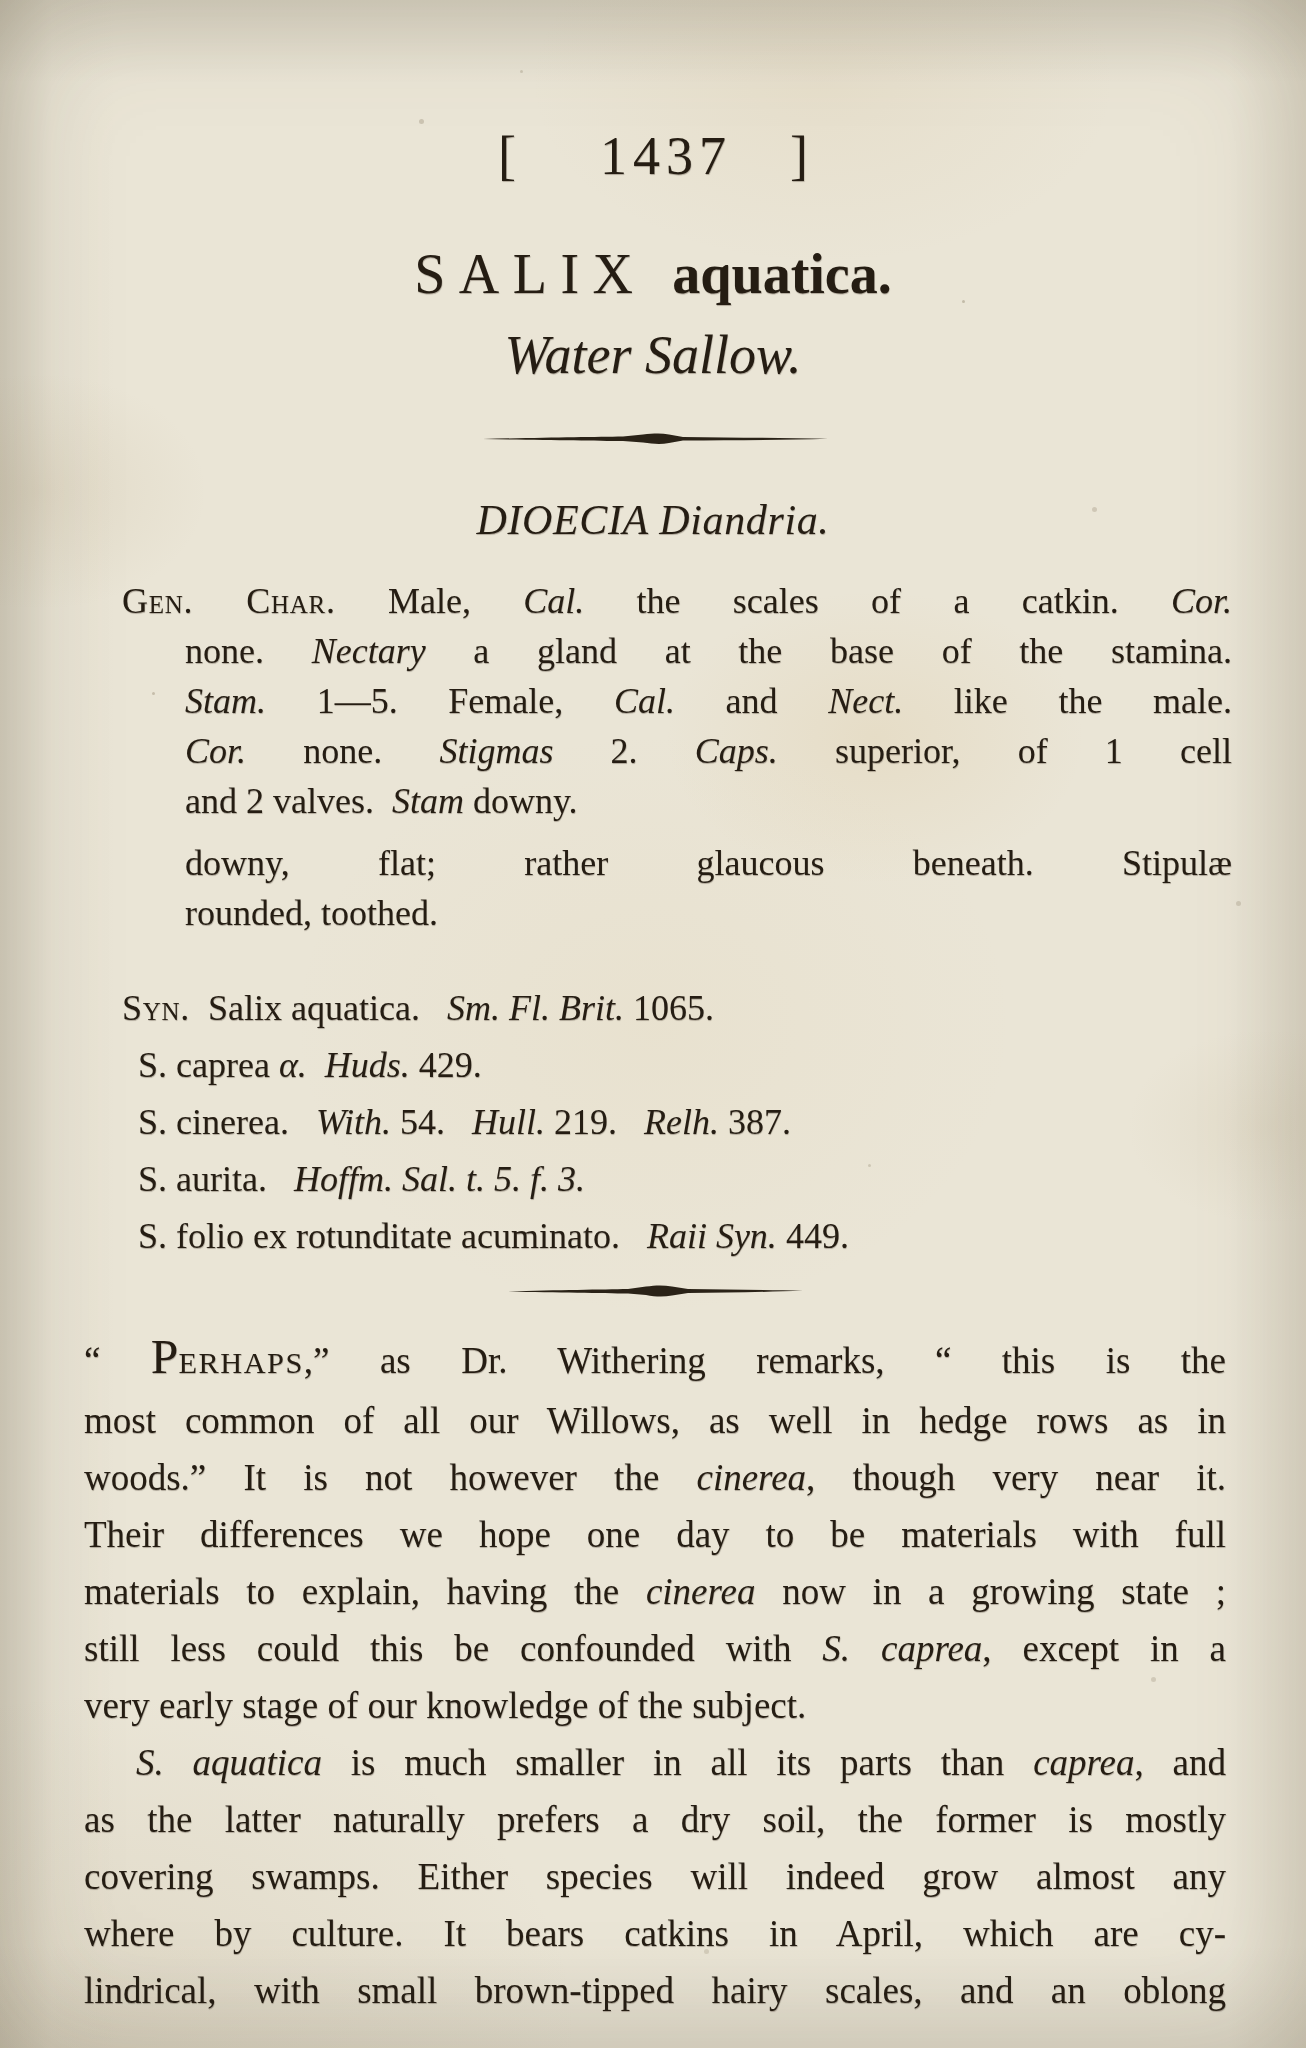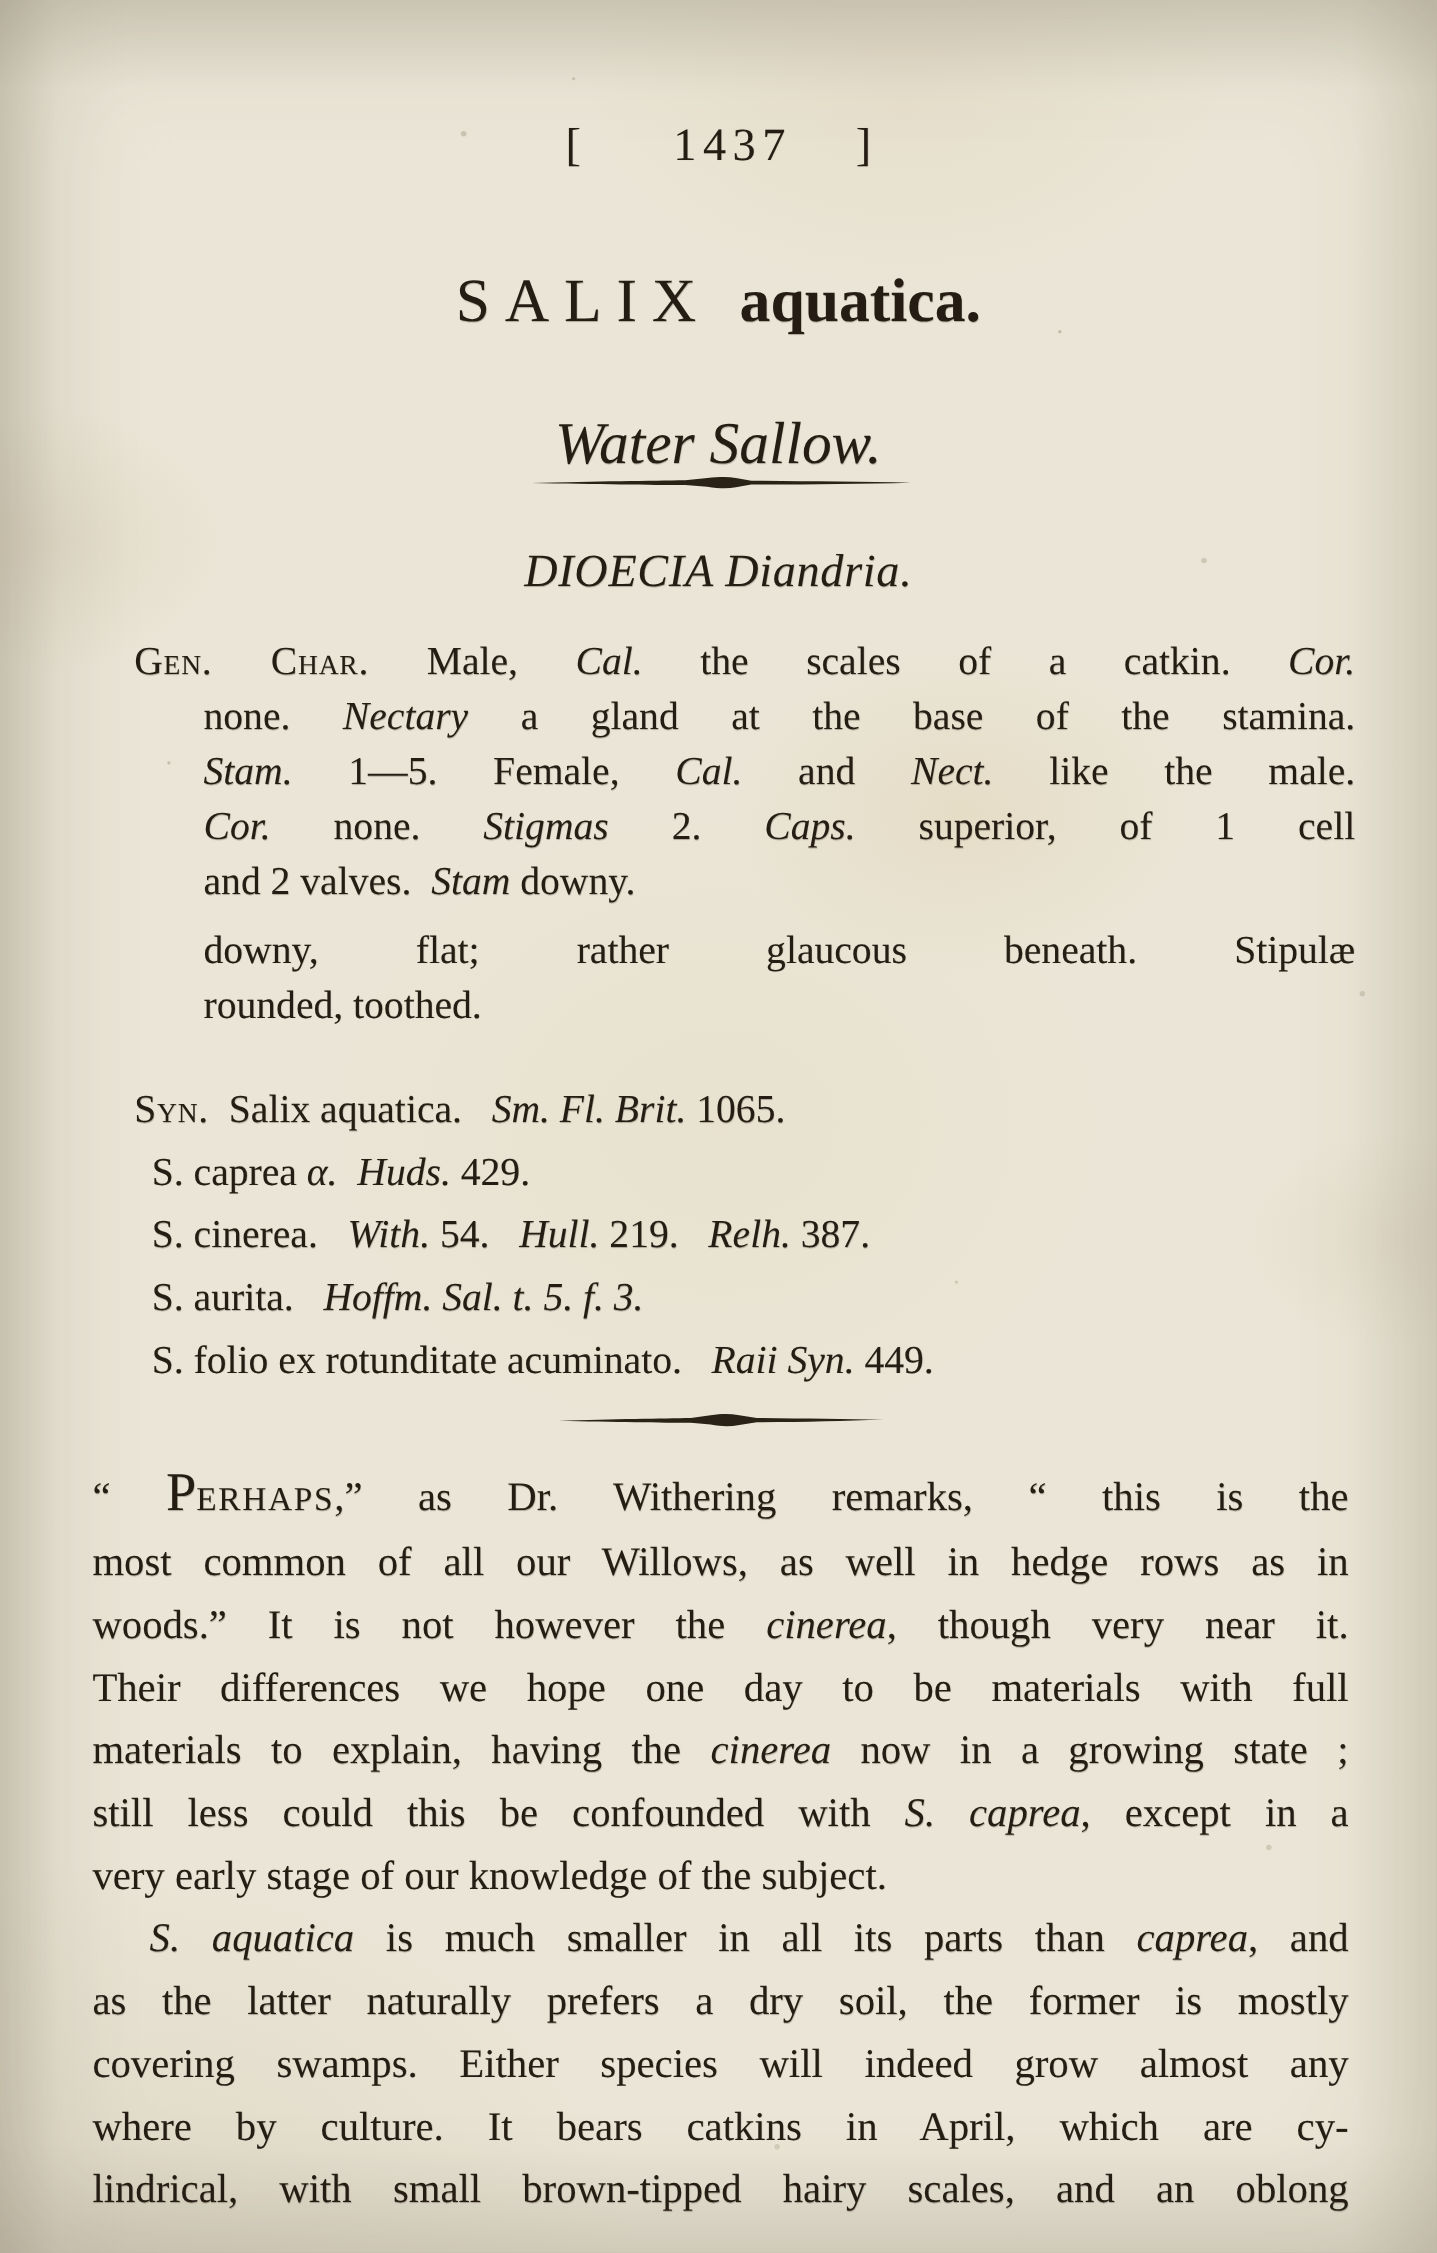--- a/index.html
+++ b/index.html
@@ -21,26 +21,26 @@
       linear-gradient(90deg,  rgba(110,100,78,0.18), rgba(110,100,78,0.03) 4%, transparent 9%),
       linear-gradient(180deg, rgba(110,100,78,0.16), transparent 4%),
       linear-gradient(270deg, rgba(125,112,85,0.12), transparent 6%),
       linear-gradient(0deg,   rgba(110,100,78,0.10), transparent 5%),
       #eae5d6;
     box-shadow: inset 0 0 130px rgba(95,85,60,0.20);
   }
   .txt { position: absolute; text-shadow: 0.4px 0.6px 0.7px rgba(45,34,22,0.30); }
   .center { left: 0; width: 100%; text-align: center; }
 
-  .pagenum { top: 96px; font-size: 42px; line-height: 72px; }
+  .pagenum { top: 120px; font-size: 54px; line-height: 72px; }
   .pagenum .num { margin: 0 58px 0 84px; letter-spacing: 6px; }
   .title { top: 240px; font-size: 56px; line-height: 68px; }
   .title .genus { letter-spacing: 0.24em; }
   .title .species { margin-left: 26px; font-weight: bold; }
-  .subtitle { top: 322px; font-size: 54px; line-height: 66px; font-style: italic; margin-top: 48px; }
+  .subtitle { top: 322px; font-size: 54px; line-height: 66px; font-style: italic; }
   .classif { top: 492px; font-size: 42px; line-height: 56px; font-style: italic; letter-spacing: 0.015em; }
 
   .divider { position: absolute; }
   .divider svg { display: block; }
 
   .block { position: absolute; }
   .charblock { left: 80px; width: 1152px; font-size: 36px; line-height: 50px; }
   .synblock  { left: 80px; width: 1152px; font-size: 36px; line-height: 57px; }
   .bodyblock { left: 84px; width: 1142px; font-size: 37px; line-height: 57px; }
 

